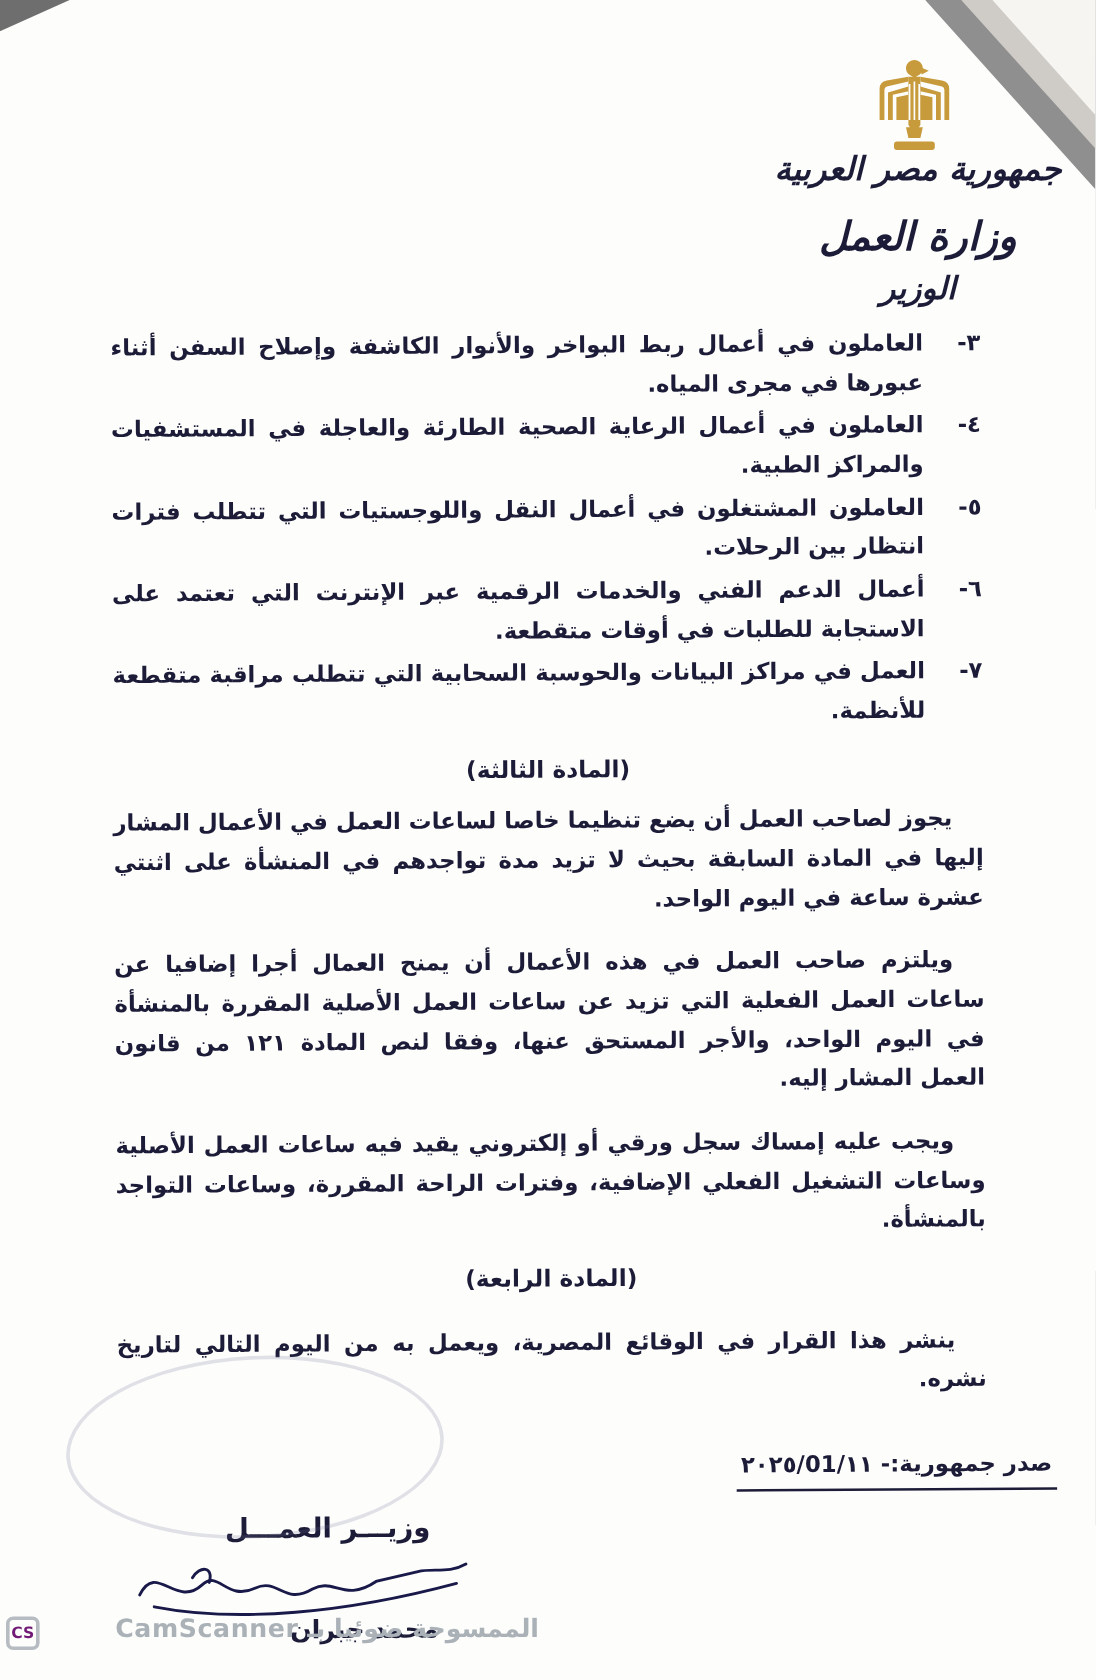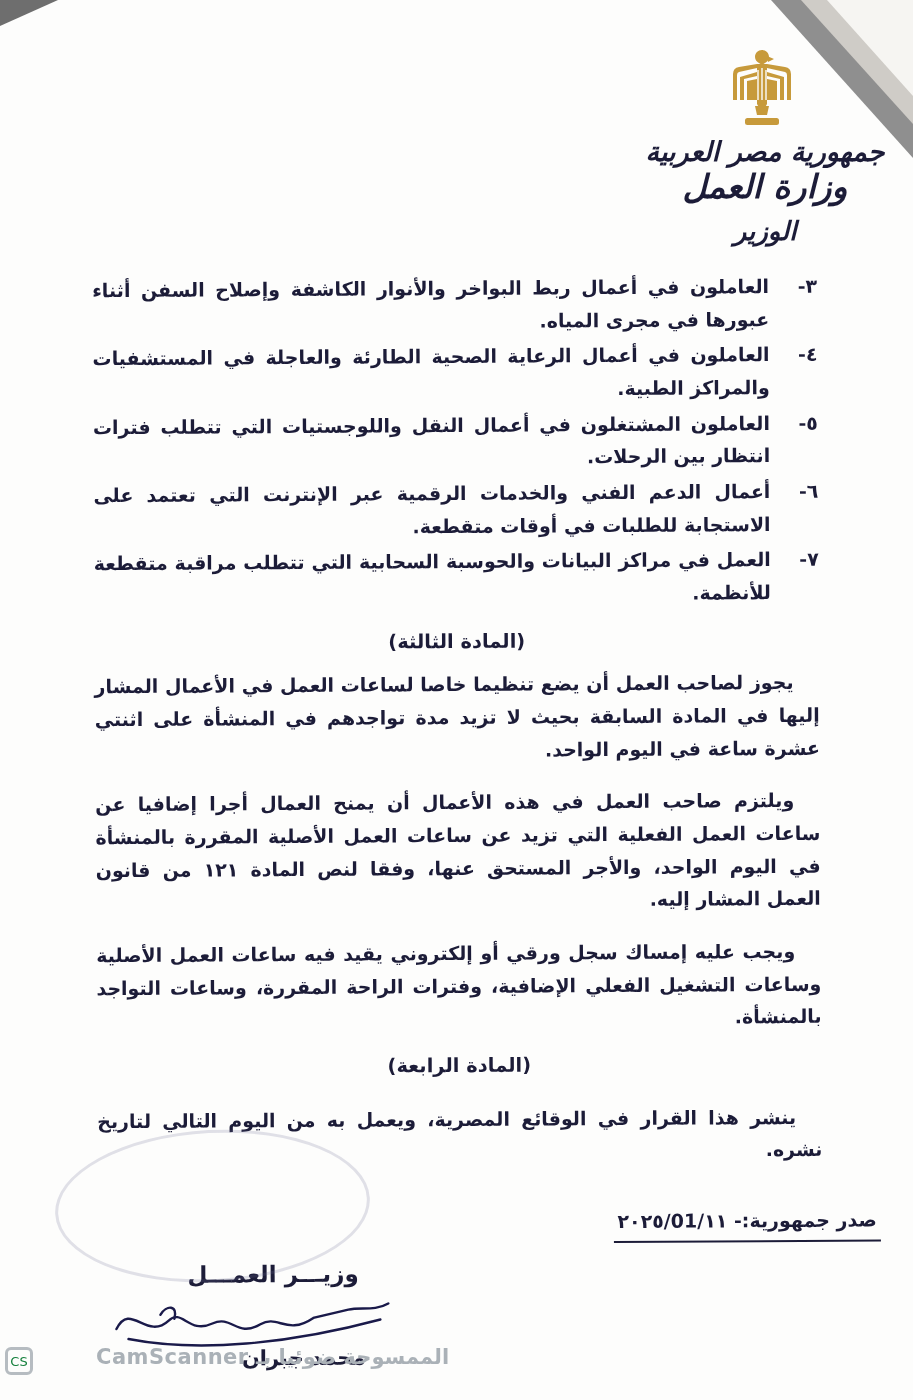--- a/index.html
+++ b/index.html
@@ -18,22 +18,22 @@
     background:#cfccc7; clip-path:polygon(0 0,100% 0,100% 100%); }
   .corner-tr-inner { position:absolute; top:0; right:0; width:86px; height:96px;
     background:#f6f5f2; clip-path:polygon(0 0,100% 0,100% 100%); }
   .corner-tl { position:absolute; top:0; left:0; width:58px; height:26px;
     background:#6e6e6e; clip-path:polygon(0 0,100% 0,0 100%); }
 
   
   .emblem { position:absolute; top:48px; right:116px; width:70px; height:80px; }
   .hdr-text { position:absolute; top:126px; right:20px; width:256px;
     text-align:center; font-weight:700; font-style:italic; direction:rtl; }
-  .hdr-line1 { font-size:27px; letter-spacing:1px;margin-top:10px; }
-  .hdr-line2 { font-size:33px; margin-top:0; }
+  .hdr-line1 { font-size:27px; letter-spacing:1px; }
+  .hdr-line2 { font-size:33px; margin-top:20px; }
   .hdr-line3 { font-size:26px; margin-top:10px; }
 
   
   .content {
     position:absolute; top:272px; right:96px; left:92px;
     direction:rtl; font-size:19px; font-weight:700; line-height:1.72;
     transform:rotate(-0.35deg); transform-origin:top center;
   }
   .items { list-style:none; }
   .item { display:flex; gap:14px; margin-bottom:3px; }
@@ -57,22 +57,22 @@
 
   .stamp-oval {
     position:absolute; left:55px; top:1130px; width:315px; height:152px;
     border:3px solid rgba(110,110,150,0.20); border-radius:50%;
     transform:rotate(-3deg);
   }
 
   
   .cs-badge {
     position:absolute; left:5px; bottom:25px; width:28px; height:28px;
-    border:3px solid #b6bcc1; border-radius:6px; color:#15803d;
-    font-weight:400; font-size:13px; display:flex; align-items:center; justify-content:center;
+    border:3px solid #b6bcc1; border-radius:6px; color:#701a75;
+    font-weight:700; font-size:13px; display:flex; align-items:center; justify-content:center;
   }
   .watermark {
     position:absolute; left:96px; bottom:31px; direction:rtl;
     color:#aab1b7; font-size:21px; font-weight:700; letter-spacing:0.5px;
   }
 </style>
 </head>
 <body>
 
 <div class="page">

